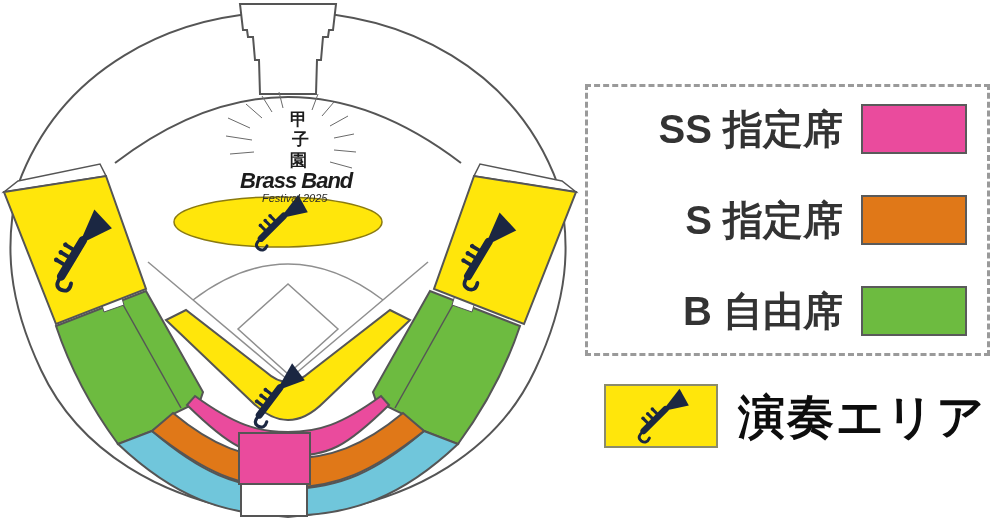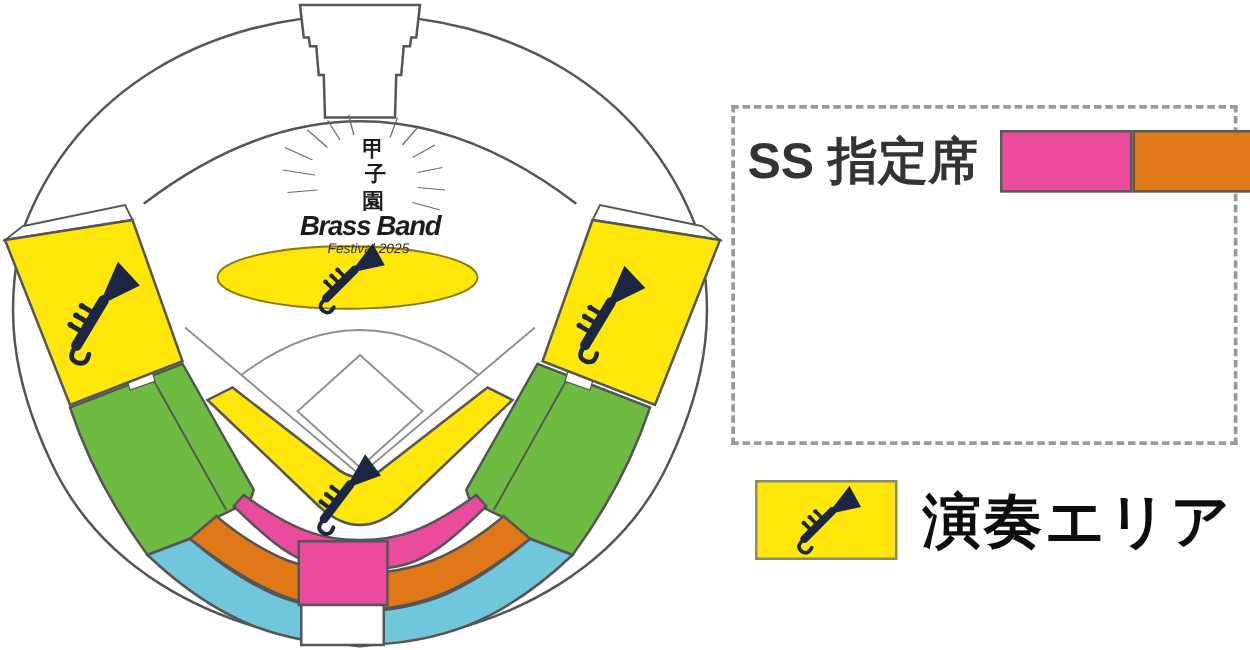--- a/index.html
+++ b/index.html
@@ -9,21 +9,21 @@
     background:#ffffff;
     overflow:hidden;
     font-family:"Liberation Sans", sans-serif;
   }
   .stadium-svg{position:absolute;left:0;top:0;}
   
   .legend{
     position:absolute;left:585px;top:84px;width:405px;height:272px;
     box-sizing:border-box;
     border:3px dashed #9a9a9a;
-    display:flex;justify-content:space-between;
+    display:flex;flex-direction:column;justify-content:space-between;
     padding:16px 20px 16px 10px;
   }
   .legend-row{
     display:flex;align-items:center;justify-content:flex-end;gap:18px;
     height:52px;
   }
   .legend-label{
     font-size:40px;font-weight:bold;color:#333;
     letter-spacing:0px;white-space:nowrap;line-height:1;
   }
@@ -145,21 +145,26 @@
       <text class="logo-fest" x="262" y="202">Festival 2025</text>
     </g>
   </svg>
 
   <div class="legend">
     <div class="legend-row">
       <span class="legend-label">SS 指定席</span>
       <span class="swatch" style="background-color: rgb(234, 75, 157);"></span>
     </div>
     <div class="legend-row">
+      <span class="legend-label">S 指定席</span>
       <span class="swatch" style="background-color: rgb(224, 120, 24);"></span>
+    </div>
+    <div class="legend-row">
+      <span class="legend-label">B 自由席</span>
+      <span class="swatch" style="background-color: rgb(109, 187, 64);"></span>
     </div>
   </div>
 
   <div class="perf-legend">
     <span class="perf-box" style="background-color: rgb(255, 230, 11);">
       <svg width="58" height="58" viewBox="0 0 100 100">
         <use href="#trumpet"></use>
       </svg>
     </span>
     <span class="perf-label">演奏エリア</span>

